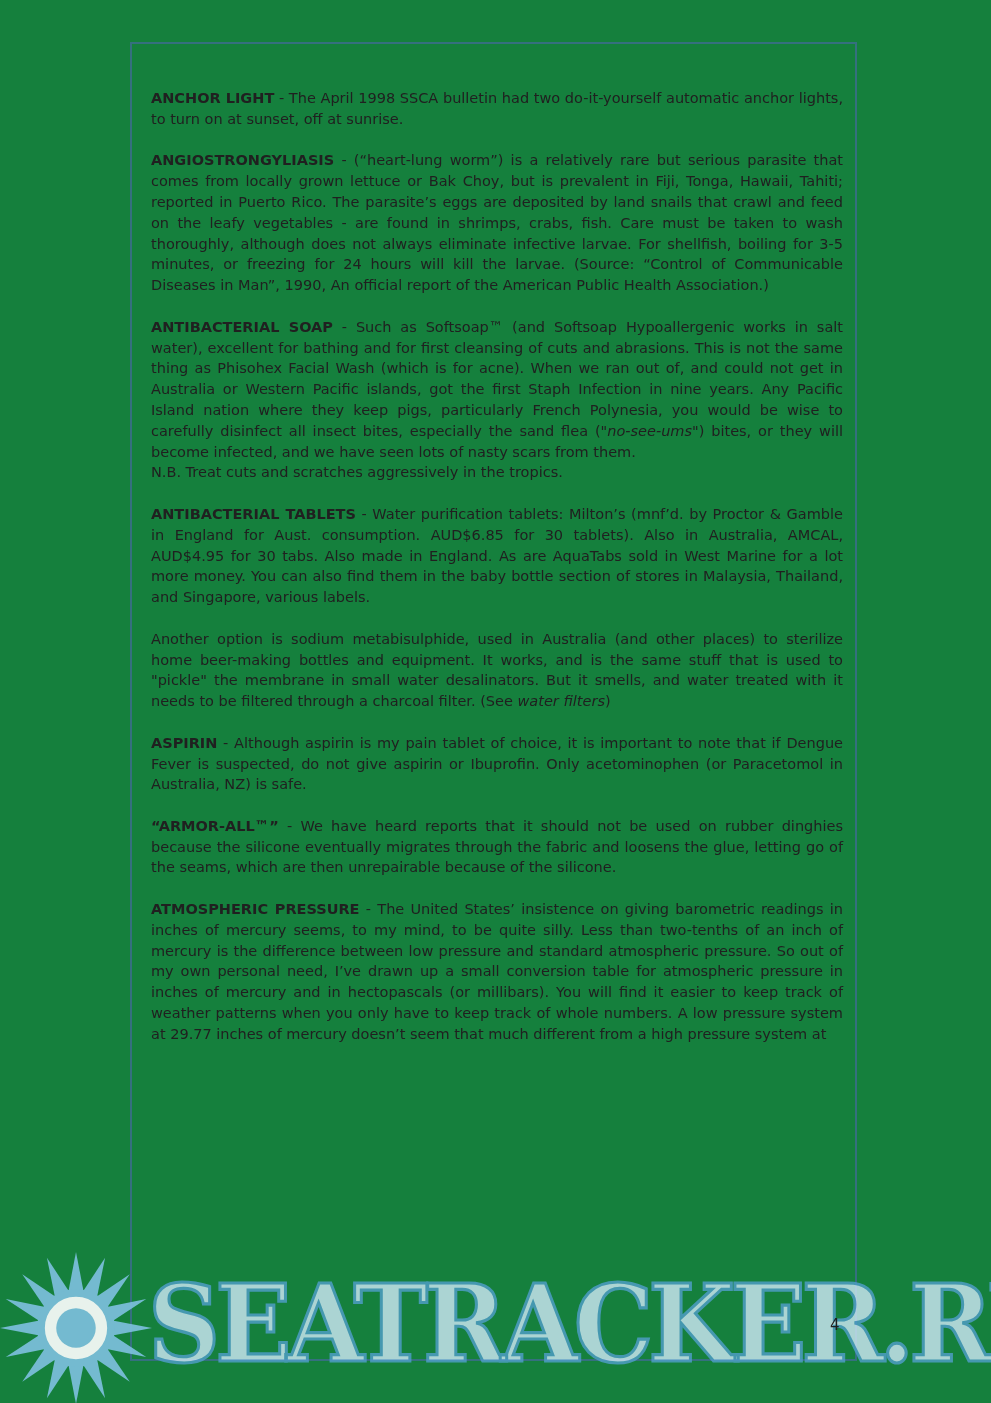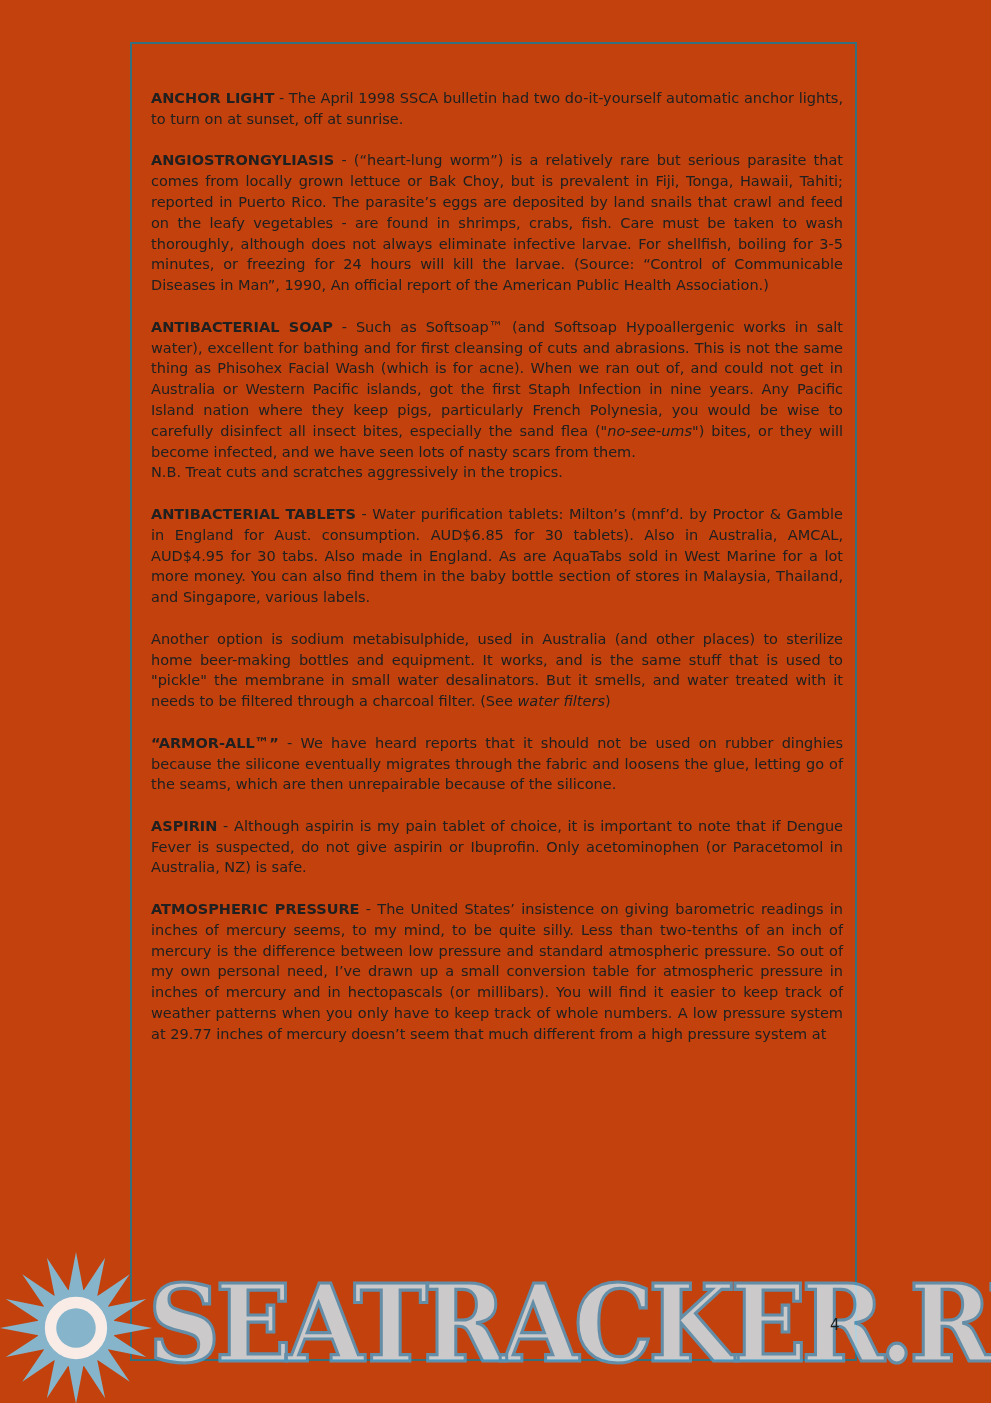--- a/index.html
+++ b/index.html
@@ -8,21 +8,21 @@
     width: 991px;
     height: 1403px;
     font-family: "DejaVu Sans", sans-serif;
     position: relative;
     overflow: hidden;
   }
   .page {
     position: relative;
     width: 991px;
     height: 1403px;
-    background: #c2410c;
+    background: #15803d;
     overflow: hidden;
   }
   .frame {
     position: absolute;
     left: 130px;
     top: 42px;
     width: 727px;
     height: 1319px;
     border: 2px solid var(--border-color, #35707f);
     overflow: hidden;
@@ -85,22 +85,22 @@
 
 <div class="page">
 
   <div class="frame">
     <div class="content">
         <p><span style="font-weight: bold;">ANCHOR LIGHT</span><span> - The April 1998 SSCA bulletin had two do-it-yourself automatic anchor lights, to turn on at sunset, off at sunrise.</span></p>
         <p><span style="font-weight: bold;">ANGIOSTRONGYLIASIS</span><span> - (“heart-lung worm”) is a relatively rare but serious parasite that comes from locally grown lettuce or Bak Choy, but is prevalent in Fiji, Tonga, Hawaii, Tahiti; reported in Puerto Rico. The parasite’s eggs are deposited by land snails that crawl and feed on the leafy vegetables - are found in shrimps, crabs, fish. Care must be taken to wash thoroughly, although does not always eliminate infective larvae. For shellfish, boiling for 3-5 minutes, or freezing for 24 hours will kill the larvae. (Source: “Control of Communicable Diseases in Man”, 1990, An official report of the American Public Health Association.)</span></p>
         <p><span style="font-weight: bold;">ANTIBACTERIAL SOAP</span><span> - Such as Softsoap™ (and Softsoap Hypoallergenic works in salt water), excellent for bathing and for first cleansing of cuts and abrasions. This is not the same thing as Phisohex Facial Wash (which is for acne). When we ran out of, and could not get in Australia or Western Pacific islands, got the first Staph Infection in nine years. Any Pacific Island nation where they keep pigs, particularly French Polynesia, you would be wise to carefully disinfect all insect bites, especially the sand flea ("</span><span style="font-style: italic;">no-see-ums</span><span>") bites, or they will become infected, and we have seen lots of nasty scars from them.</span><br><span>N.B. Treat cuts and scratches aggressively in the tropics.</span></p>
         <p><span style="font-weight: bold;">ANTIBACTERIAL TABLETS</span><span> - Water purification tablets: Milton’s (mnf’d. by Proctor &amp; Gamble in England for Aust. consumption. AUD$6.85 for 30 tablets). Also in Australia, AMCAL, AUD$4.95 for 30 tabs. Also made in England. As are AquaTabs sold in West Marine for a lot more money. You can also find them in the baby bottle section of stores in Malaysia, Thailand, and Singapore, various labels.</span></p>
         <p><span>Another option is sodium metabisulphide, used in Australia (and other places) to sterilize home beer-making bottles and equipment. It works, and is the same stuff that is used to "pickle" the membrane in small water desalinators. But it smells, and water treated with it needs to be filtered through a charcoal filter. (See </span><span style="font-style: italic;">water filters</span><span>)</span></p>
+        <p><span style="font-weight: bold;">ASPIRIN</span><span> - Although aspirin is my pain tablet of choice, it is important to note that if Dengue Fever is suspected, do not give aspirin or Ibuprofin. Only acetominophen (or Paracetomol in Australia, NZ) is safe.</span></p>
         <p><span style="font-weight: bold;">“ARMOR-ALL™”</span><span> - We have heard reports that it should not be used on rubber dinghies because the silicone eventually migrates through the fabric and loosens the glue, letting go of the seams, which are then unrepairable because of the silicone.</span></p>
-        <p><span style="font-weight: bold;">ASPIRIN</span><span> - Although aspirin is my pain tablet of choice, it is important to note that if Dengue Fever is suspected, do not give aspirin or Ibuprofin. Only acetominophen (or Paracetomol in Australia, NZ) is safe.</span></p>
         <p><span style="font-weight: bold;">ATMOSPHERIC PRESSURE</span><span> - The United States’ insistence on giving barometric readings in inches of mercury seems, to my mind, to be quite silly. Less than two-tenths of an inch of mercury is the difference between low pressure and standard atmospheric pressure. So out of my own personal need, I’ve drawn up a small conversion table for atmospheric pressure in inches of mercury and in hectopascals (or millibars). You will find it easier to keep track of weather patterns when you only have to keep track of whole numbers. A low pressure system at 29.77 inches of mercury doesn’t seem that much different from a high pressure system at</span></p>
       </div>
   </div>
 
   <div class="page-number">4</div>
 
   <div class="watermark">
     <svg class="sun" viewBox="0 0 100 100" xmlns="http://www.w3.org/2000/svg">
       <defs>
         <polygon id="rayShape" class="ray" points="50,0 45,26 55,26"></polygon>

